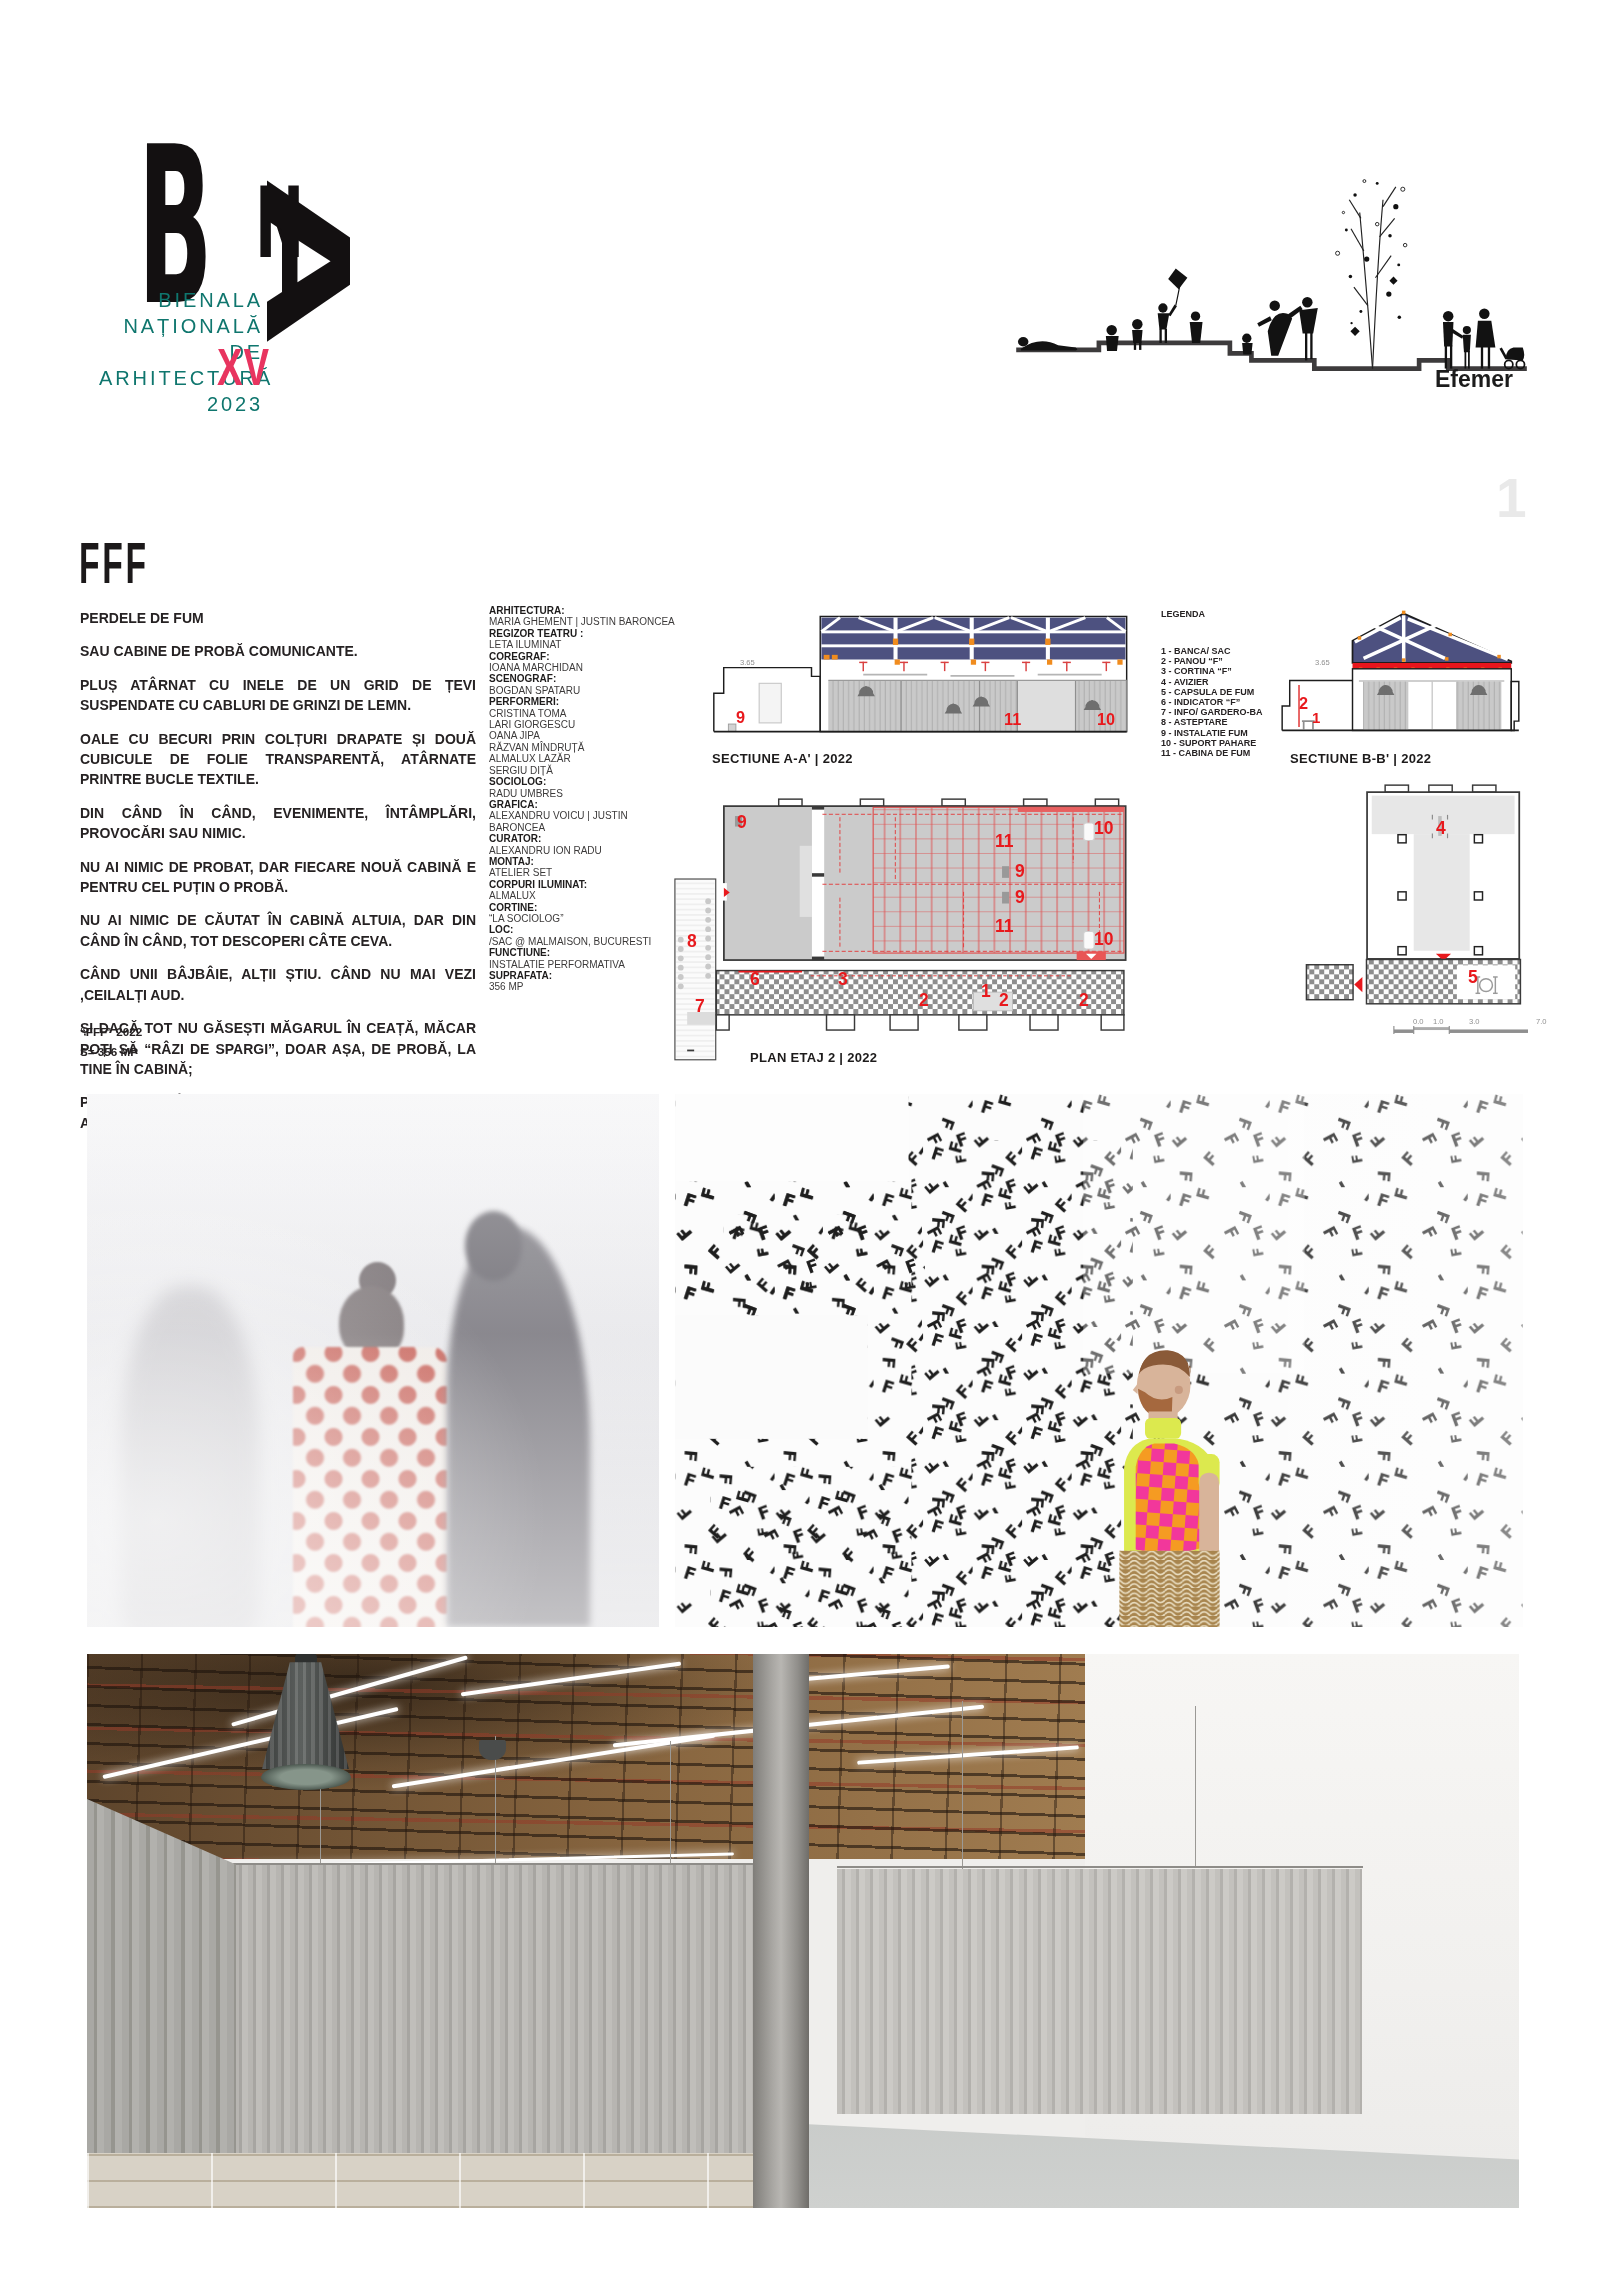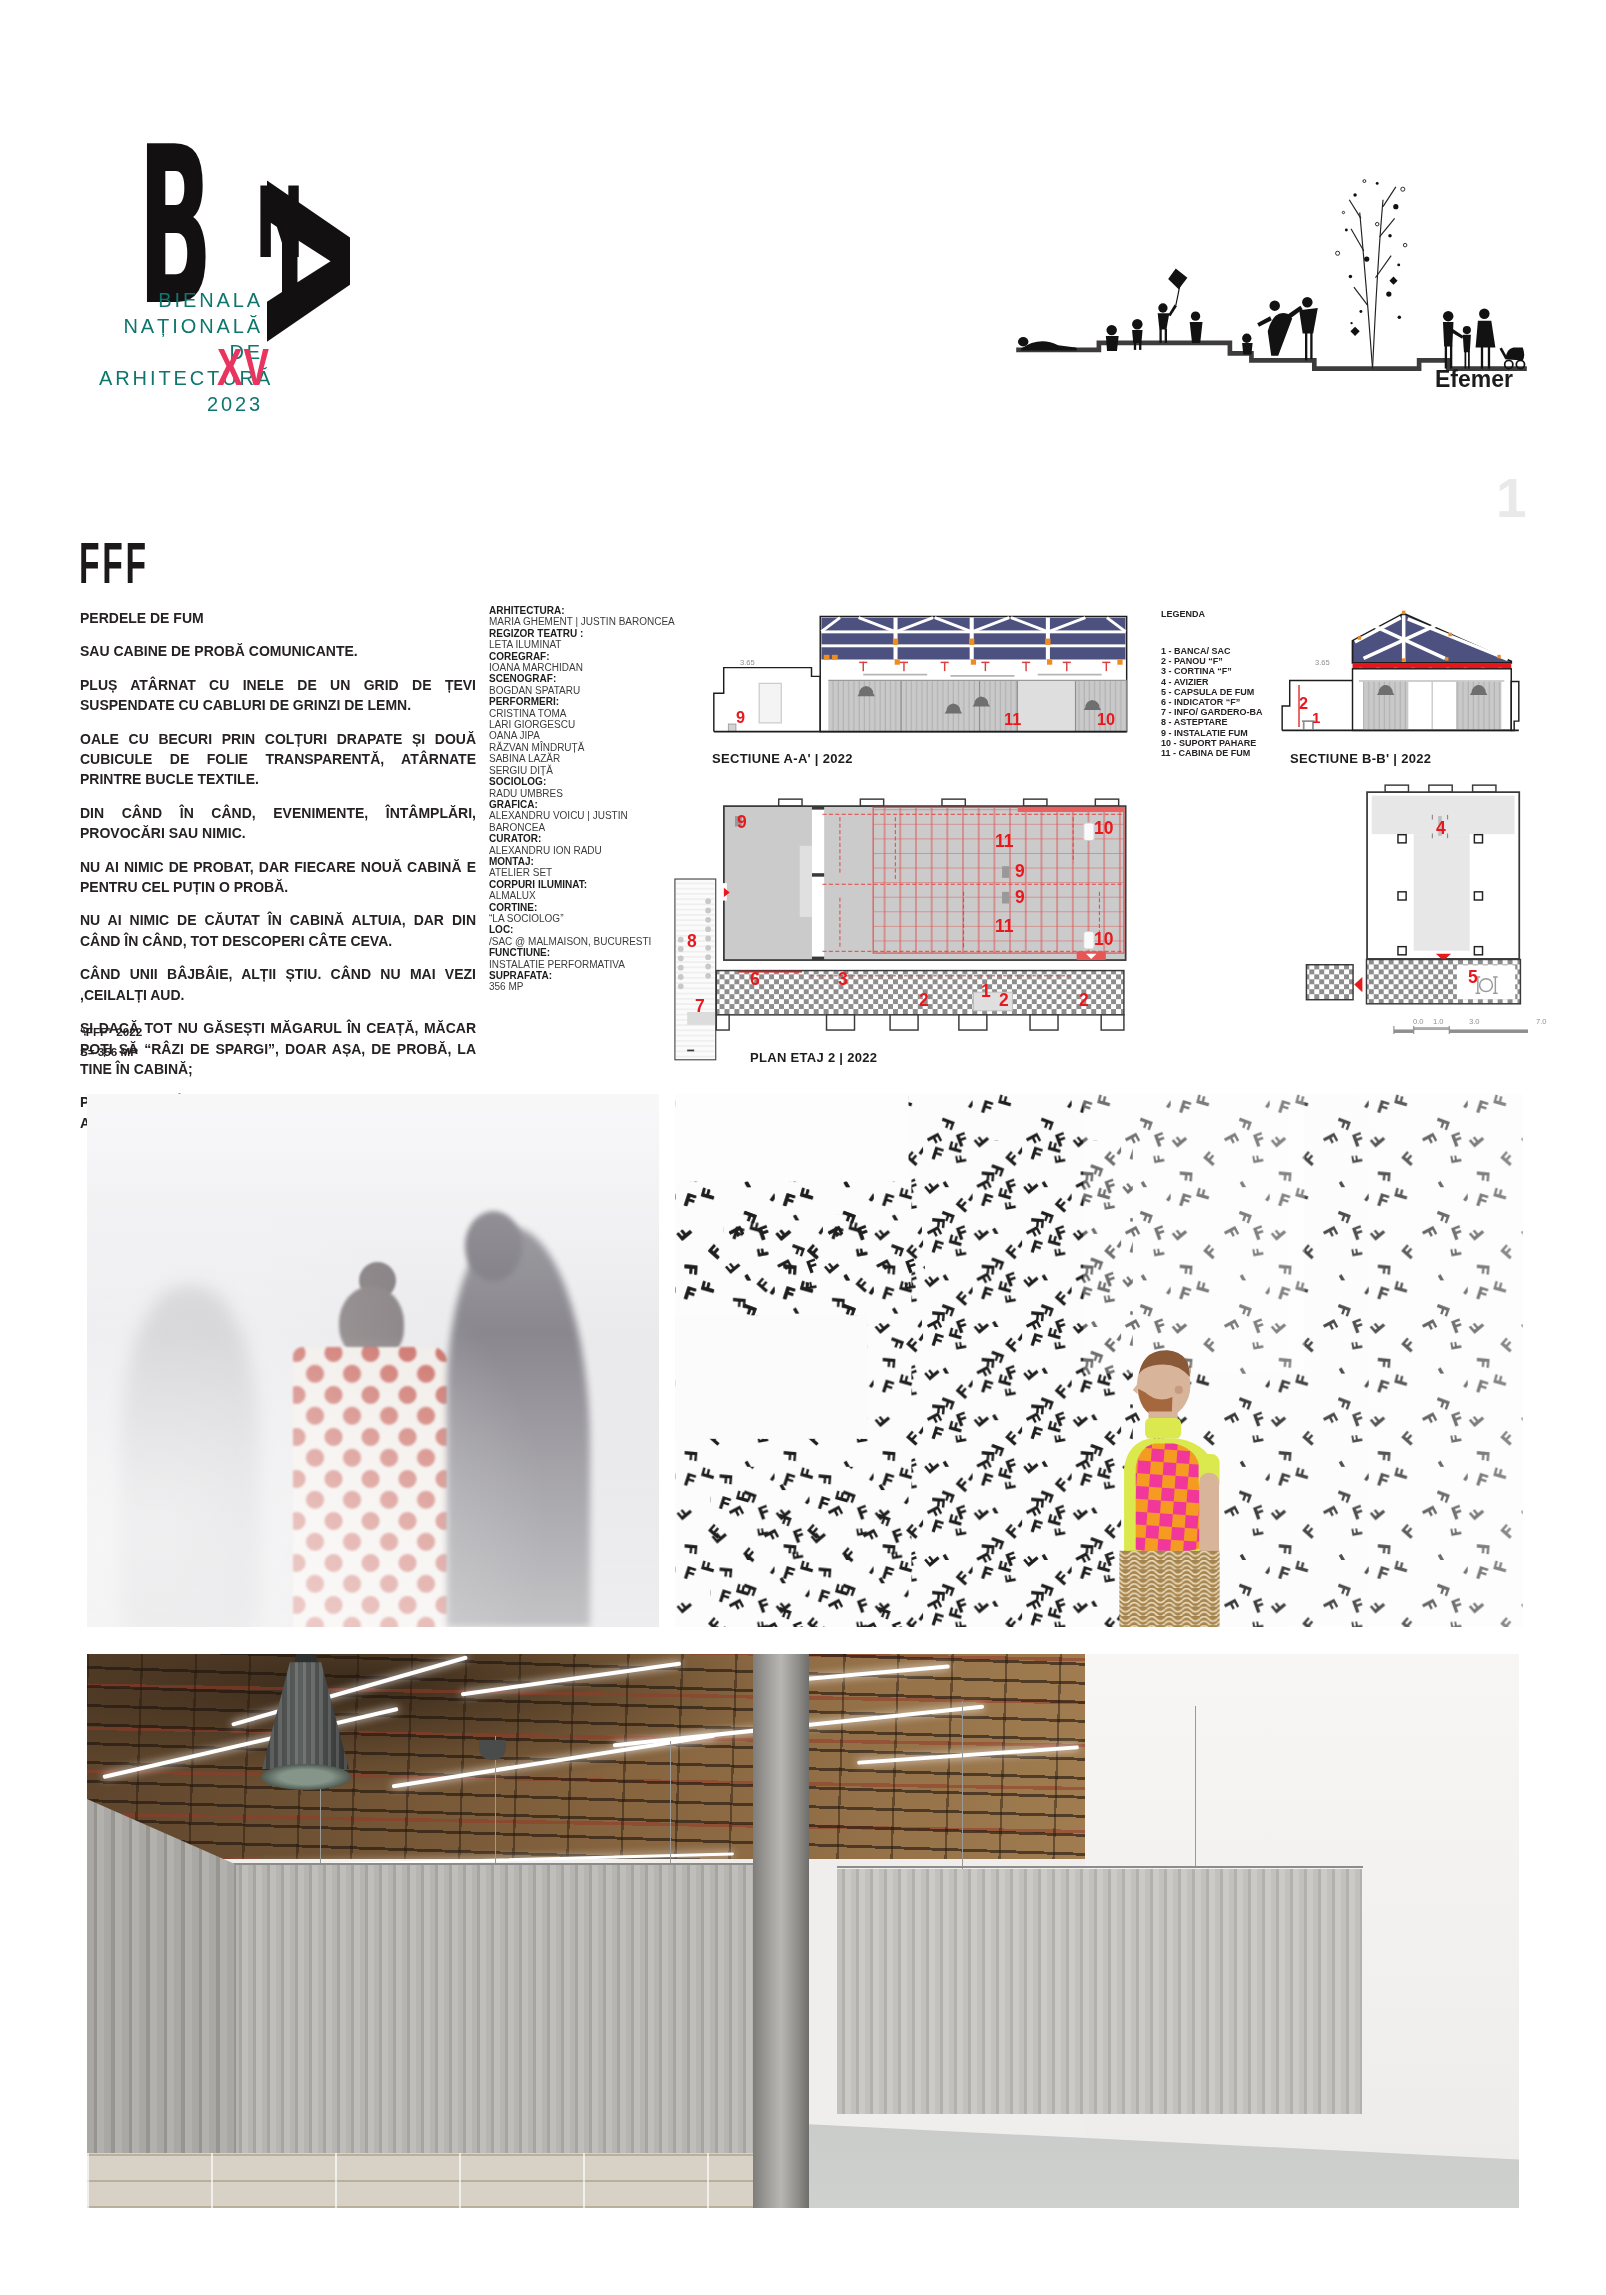--- a/index.html
+++ b/index.html
@@ -217,21 +217,21 @@
       <div>LETA ILUMINAT</div>
       <div class="b">COREGRAF:</div>
       <div>IOANA MARCHIDAN</div>
       <div class="b">SCENOGRAF:</div>
       <div>BOGDAN SPATARU</div>
       <div class="b">PERFORMERI:</div>
       <div>CRISTINA TOMA</div>
       <div>LARI GIORGESCU</div>
       <div>OANA JIPA</div>
       <div>RĂZVAN MÎNDRUȚĂ</div>
-      <div>SABINA LAZĂR</div>
+      <div>ALMALUX LAZĂR</div>
       <div>SERGIU DIȚĂ</div>
       <div class="b">SOCIOLOG:</div>
       <div>RADU UMBRES</div>
       <div class="b">GRAFICA:</div>
       <div>ALEXANDRU VOICU | JUSTIN BARONCEA</div>
       <div class="b">CURATOR:</div>
       <div>ALEXANDRU ION RADU</div>
       <div class="b">MONTAJ:</div>
       <div>ATELIER SET</div>
       <div class="b">CORPURI ILUMINAT:</div>

